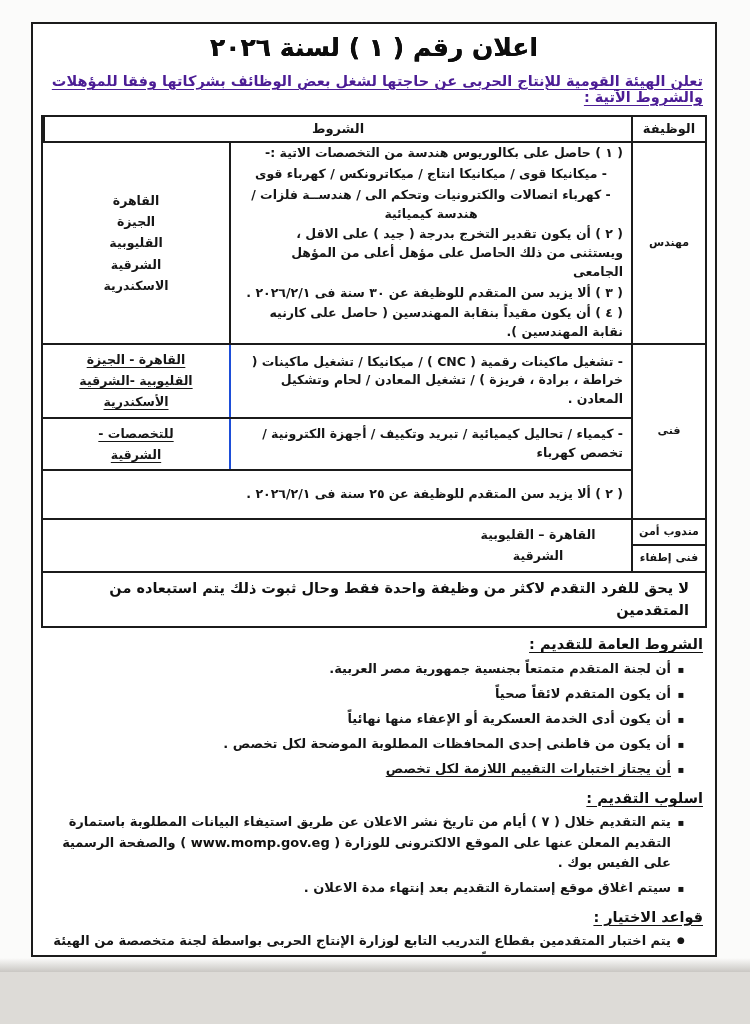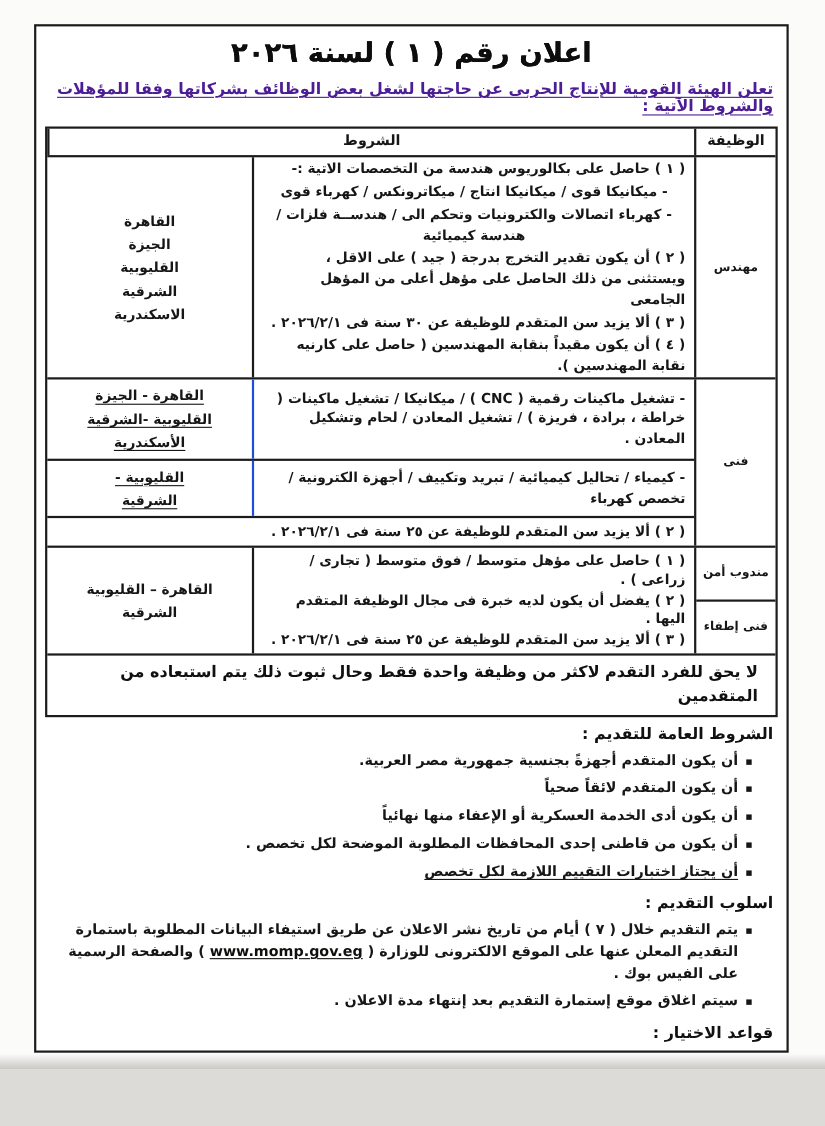--- a/index.html
+++ b/index.html
@@ -27,35 +27,35 @@
   .hdr-gov{line-height:1.25}
   .cline{padding:1px 0}
   .cline.center{text-align:center}
   .tech-block{flex:1 1 auto;display:flex;flex-direction:column}
   .tech-intro{border-bottom:2px solid #1b1b1b;padding:3px 8px}
   .subrow{display:flex;border-bottom:2px solid #1b1b1b}
   .subrow .cond-sub{flex:1 1 auto;border-left:2px solid #1d4ed8;padding:6px 8px;display:flex;
     flex-direction:column;justify-content:center}
   .subrow .gov-col{width:186px;flex:0 0 186px}
   .u{text-decoration:underline;text-underline-offset:3px}
-  .tech-age{padding:3px 8px}
+  .tech-age{padding:14px 8px}
   .job-split{padding:0}
   .job-split .half{width:100%;padding:4px 2px;display:flex;align-items:center;justify-content:center;flex:1}
   .job-split .half:first-child{border-bottom:2px solid #1b1b1b}
   .sec-cond{line-height:1.35;padding:3px 8px}
   .note-row{display:block}
   .note{font-size:14.5px;padding:5px 16px;color:#101010}
   
   .section{margin:8px 2px 0;color:#161616;font-weight:bold}
-  .sec-head{font-size:14.5px;text-underline-offset:3px;margin:2px 2px 4px;color:#111}
+  .sec-head{font-size:14.5px;text-decoration:underline;text-underline-offset:3px;margin:2px 2px 4px;color:#111}
   .bullet{display:flex;align-items:flex-start;padding:2.5px 14px 2.5px 2px;font-size:13px;line-height:1.55}
   .bullet .marker{flex:0 0 20px;font-size:10px;padding-top:3px;text-align:center}
   .bullet .marker.round{font-size:9px}
   .bullet .btext{flex:1}
-  .url{color:#10100f;font-weight:bold;text-decoration:underline;text-underline-offset:2px;cursor:pointer}
+  .url{color:#10100f;font-weight:bold;text-underline-offset:2px;cursor:pointer}
 </style>
 </head>
 <body>
 
 <div class="page">
   <div class="frame">
 
     <div class="title">اعلان رقم ( ١ ) لسنة ٢٠٢٦</div>
     <div class="intro">تعلن الهيئة القومية للإنتاج الحربى عن حاجتها لشغل بعض الوظائف بشركاتها وفقا للمؤهلات والشروط الآتية :</div>
 
@@ -92,54 +92,49 @@
             <div class="cond-sub">- تشغيل ماكينات رقمية ( CNC ) / ميكانيكا / تشغيل ماكينات ( خراطة ، برادة ، فريزة ) / تشغيل المعادن / لحام وتشكيل المعادن .</div>
             <div class="gov-col u">
               <div>القاهرة - الجيزة</div>
               <div>القليوبية -الشرقية</div>
               <div>الأسكندرية</div>
             </div>
           </div>
           <div class="subrow">
             <div class="cond-sub">- كيمياء / تحاليل كيميائية / تبريد وتكييف / أجهزة الكترونية / تخصص كهرباء</div>
             <div class="gov-col u">
-              <div>القليوبية -</div>
+              <div>للتخصصات -</div>
               <div>الشرقية</div>
             </div>
           </div>
           <div class="tech-age">( ٢ ) ألا يزيد سن المتقدم للوظيفة عن ٢٥ سنة فى ٢٠٢٦/٢/١ .</div>
         </div>
       </div>
 
       <div class="row">
         <div class="job-col job-split">
           <div class="half">مندوب أمن</div>
           <div class="half">فنى إطفاء</div>
-        </div>
-        <div class="cond-col sec-cond">
-          <div class="cline">( ١ ) حاصل على مؤهل متوسط / فوق متوسط ( تجارى / زراعى ) .</div>
-          <div class="cline">( ٢ ) يفضل أن يكون لديه خبرة فى مجال الوظيفة المتقدم اليها .</div>
-          <div class="cline">( ٣ ) ألا يزيد سن المتقدم للوظيفة عن ٢٥ سنة فى ٢٠٢٦/٢/١ .</div>
         </div>
         <div class="gov-col">
           <div>القاهرة – القليوبية</div>
           <div>الشرقية</div>
         </div>
       </div>
 
       <div class="row note-row">
         <div class="note">لا يحق للفرد التقدم لاكثر من وظيفة واحدة فقط وحال ثبوت ذلك يتم استبعاده من المتقدمين</div>
       </div>
     </div>
 
     <div class="section">
       <div class="sec-head">الشروط العامة للتقديم :</div>
       <div class="bullet">
         <span class="marker">▪</span>
-        <span class="btext">أن يكون المتقدم أجهزةً بجنسية جمهورية مصر العربية.</span>
+        <span class="btext">أن لجنة المتقدم متمتعاً بجنسية جمهورية مصر العربية.</span>
       </div>
       <div class="bullet">
         <span class="marker">▪</span>
         <span class="btext">أن يكون المتقدم لائقاً صحياً</span>
       </div>
       <div class="bullet">
         <span class="marker">▪</span>
         <span class="btext">أن يكون أدى الخدمة العسكرية أو الإعفاء منها نهائياً</span>
       </div>
       <div class="bullet">

